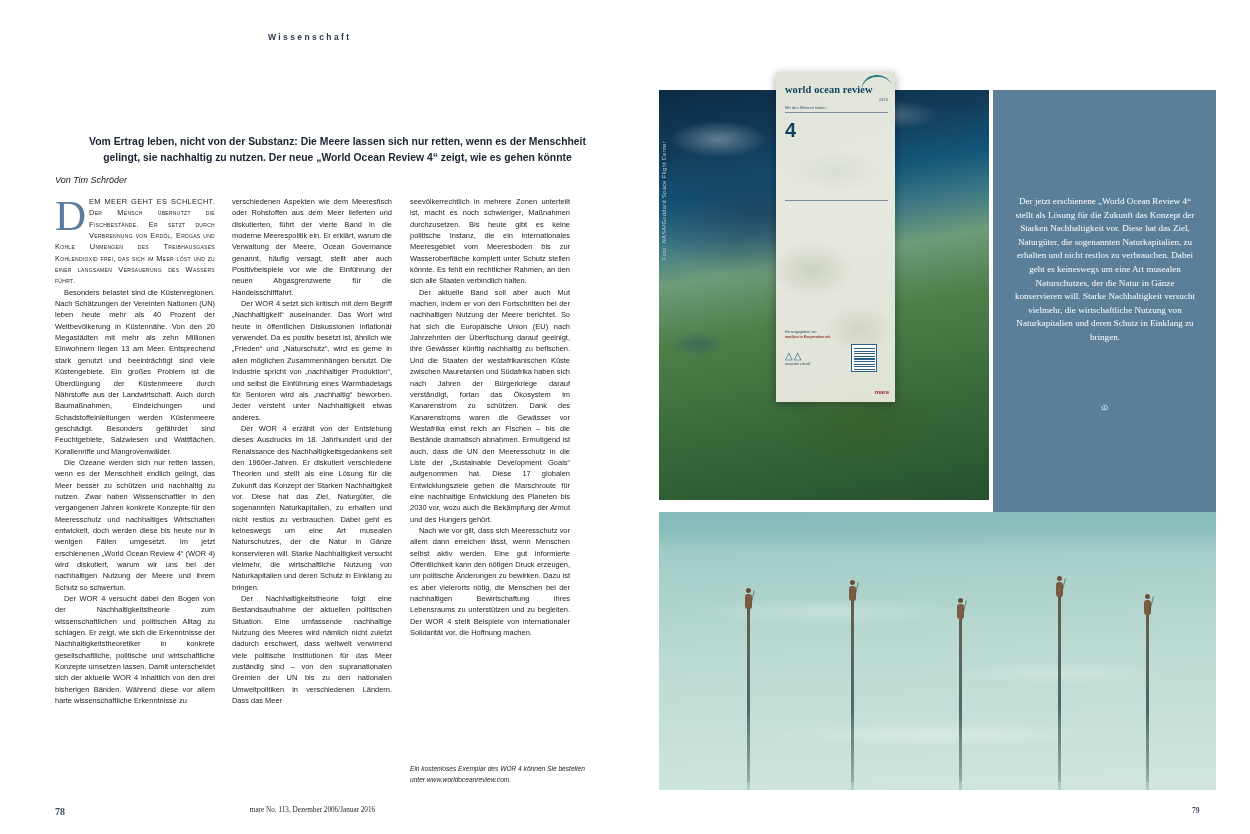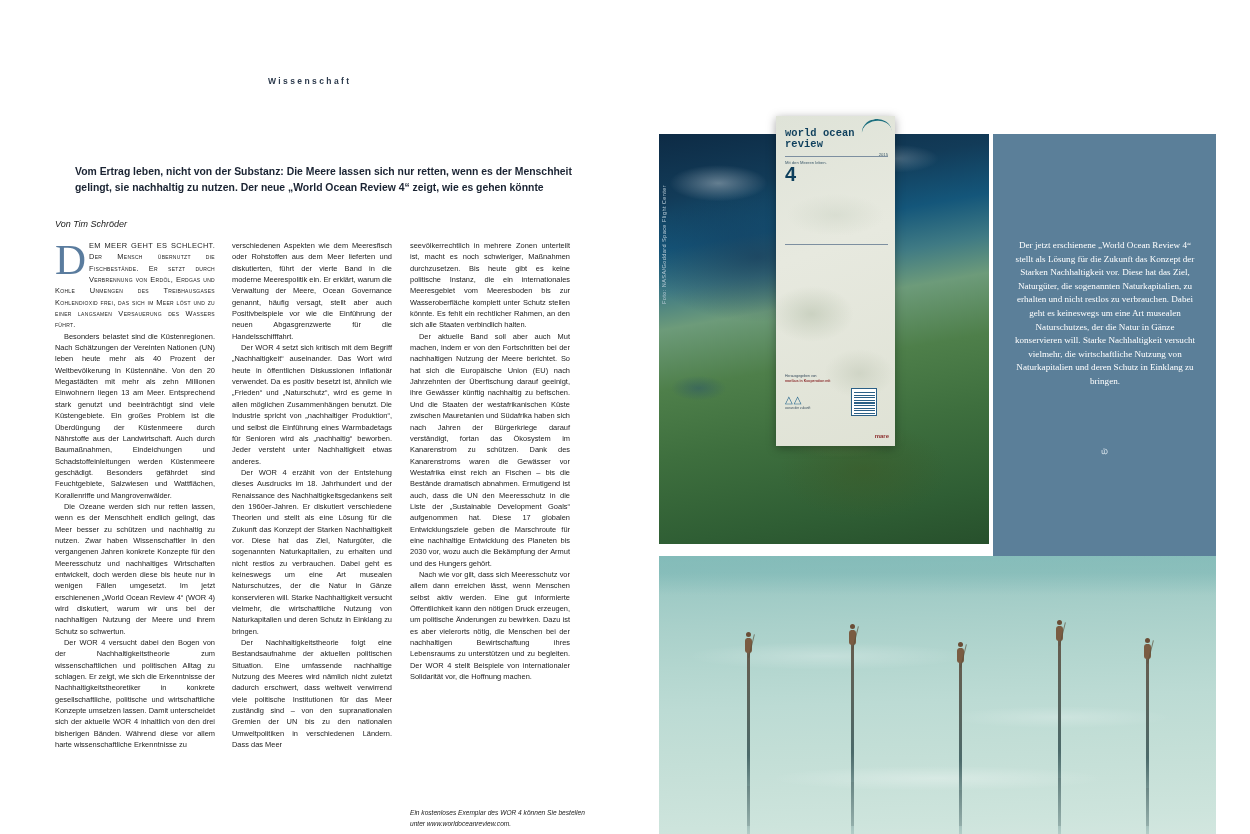--- a/index.html
+++ b/index.html
@@ -1,39 +1,39 @@
 <!DOCTYPE html>
 <html><head>
 <meta charset="utf-8">
 <style>
   html,body{margin:0;padding:0;}
   body{
     width:1250px;height:834px;background:#ffffff;
     font-family:"Liberation Sans", sans-serif;
     overflow:hidden;position:relative;
   }
-  .spread{position:absolute;inset:0;background:#0f766e;margin-top:44px;}
+  .spread{position:absolute;inset:0;background:#0f766e;}
 
   
   .left-page{position:absolute;left:0;top:0;width:625px;height:834px;background:#fff;}
   .kicker{
     position:absolute;left:268px;top:32px;
     font-size:8.5px;font-weight:bold;letter-spacing:2.4px;
     color:#2c3a4c;font-family:"Liberation Sans",sans-serif;
   }
   .headline{
     position:absolute;left:55px;top:82px;width:560px;
     text-align:center;color:#5a7c9e;
     font-family:"Liberation Serif", serif;
     font-size:30px;letter-spacing:0.6px;
     font-variant:small-caps;font-weight:400;white-space:nowrap;
   }
   .standfirst{
-    position:absolute;left:75px;top:120px;width:525px;
-    text-align:left;color:#1a2332;
+    position:absolute;left:75px;top:134px;width:525px;
+    text-align:center;color:#1a2332;
     font-size:10.4px;font-weight:bold;line-height:15.5px;
     font-family:"Liberation Sans",sans-serif;
   }
   .byline{
     position:absolute;left:55px;top:175px;
     font-style:italic;font-size:9px;color:#222;
     font-family:"Liberation Sans",sans-serif;
   }
 
   .cols{position:absolute;left:55px;top:196px;width:531px;height:580px;}
@@ -109,21 +109,21 @@
   .book .bk-texture{
     position:absolute;inset:0;
     background:
       radial-gradient(ellipse 60px 40px at 30% 60%, rgba(185,195,175,.6), transparent 70%),
       radial-gradient(ellipse 50px 35px at 70% 78%, rgba(200,206,190,.7), transparent 70%),
       radial-gradient(ellipse 70px 30px at 50% 30%, rgba(205,212,198,.5), transparent 70%);
   }
   .bk-head{position:absolute;left:9px;top:12px;right:7px;}
   .bk-wor{
     font-size:10.4px;font-weight:bold;color:#0e3f5c;letter-spacing:.1px;
-    font-family:Liberation Mono, monospace;line-height:11px;
+    font-family:Liberation Serif, serif;line-height:11px;
   }
   .bk-sub{font-size:4.2px;color:#3d5a6b;margin-top:1.5px;display:inline-block;}
   .bk-year{font-size:4.2px;color:#3d5a6b;float:right;margin-top:1.5px;}
   .bk-swoosh{
     position:absolute;right:4px;top:3px;width:30px;height:14px;
     border-top:2.6px solid #1c6f7e;border-radius:60% 60% 0 0 / 100% 100% 0 0;
     transform:rotate(-8deg);
   }
   .bk-rule{position:absolute;left:9px;right:7px;height:1px;background:#7d8fa0;}
   .bk-num{

